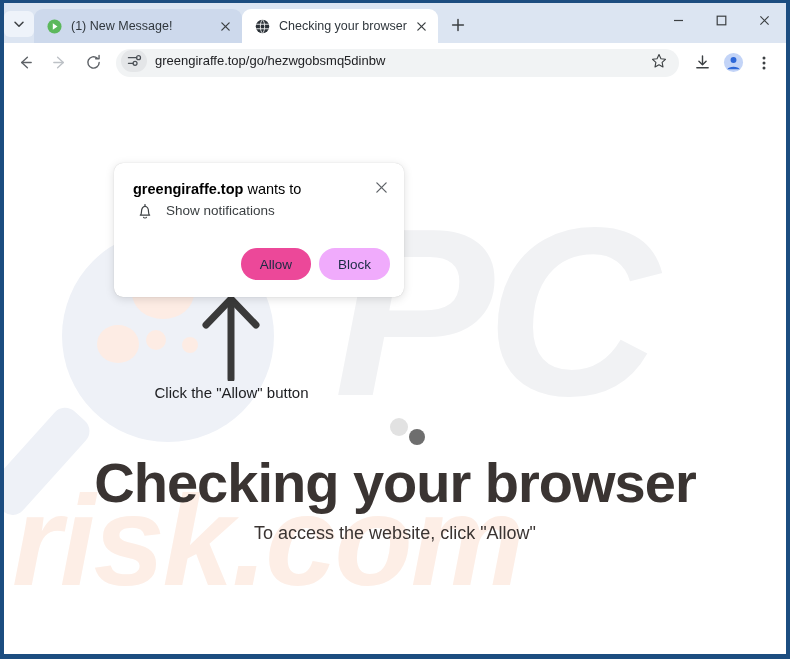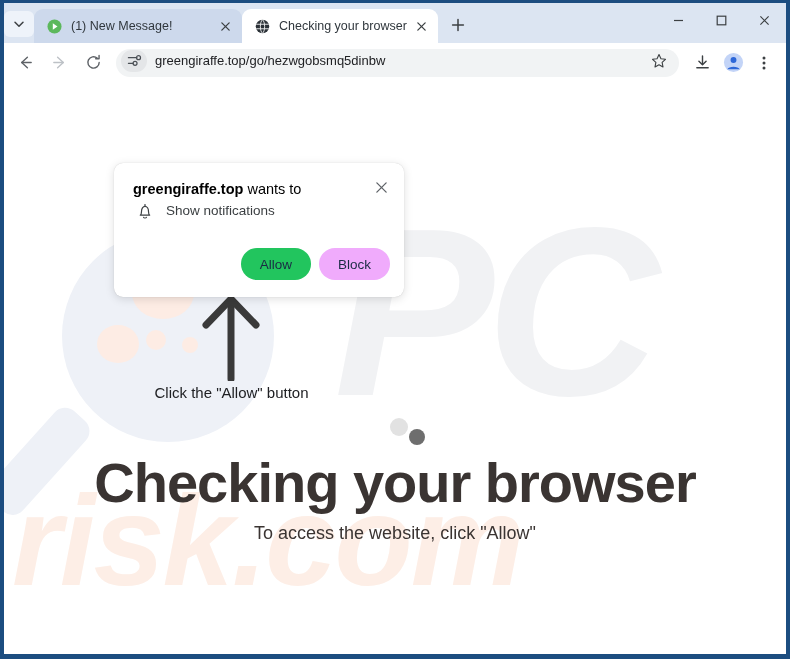--- a/index.html
+++ b/index.html
@@ -281,21 +281,21 @@
     position: absolute;
     right: 14px; bottom: 17px;
     display: flex;
     gap: 8px;
   }
   .bubble-btn {
     height: 32px;
     padding: 0 19px;
     border: none;
     border-radius: 16px;
-    background: #22c55e;
+    background: #ec4899;
     color: #1a2b44;
     font-size: 13.5px;
     font-family: "Liberation Sans", sans-serif;
     cursor: pointer;
     display: flex; align-items: center; justify-content: center;
   }
   .bubble-btn.block { background: #f0abfc; }
 </style>
 </head>
 <body>

